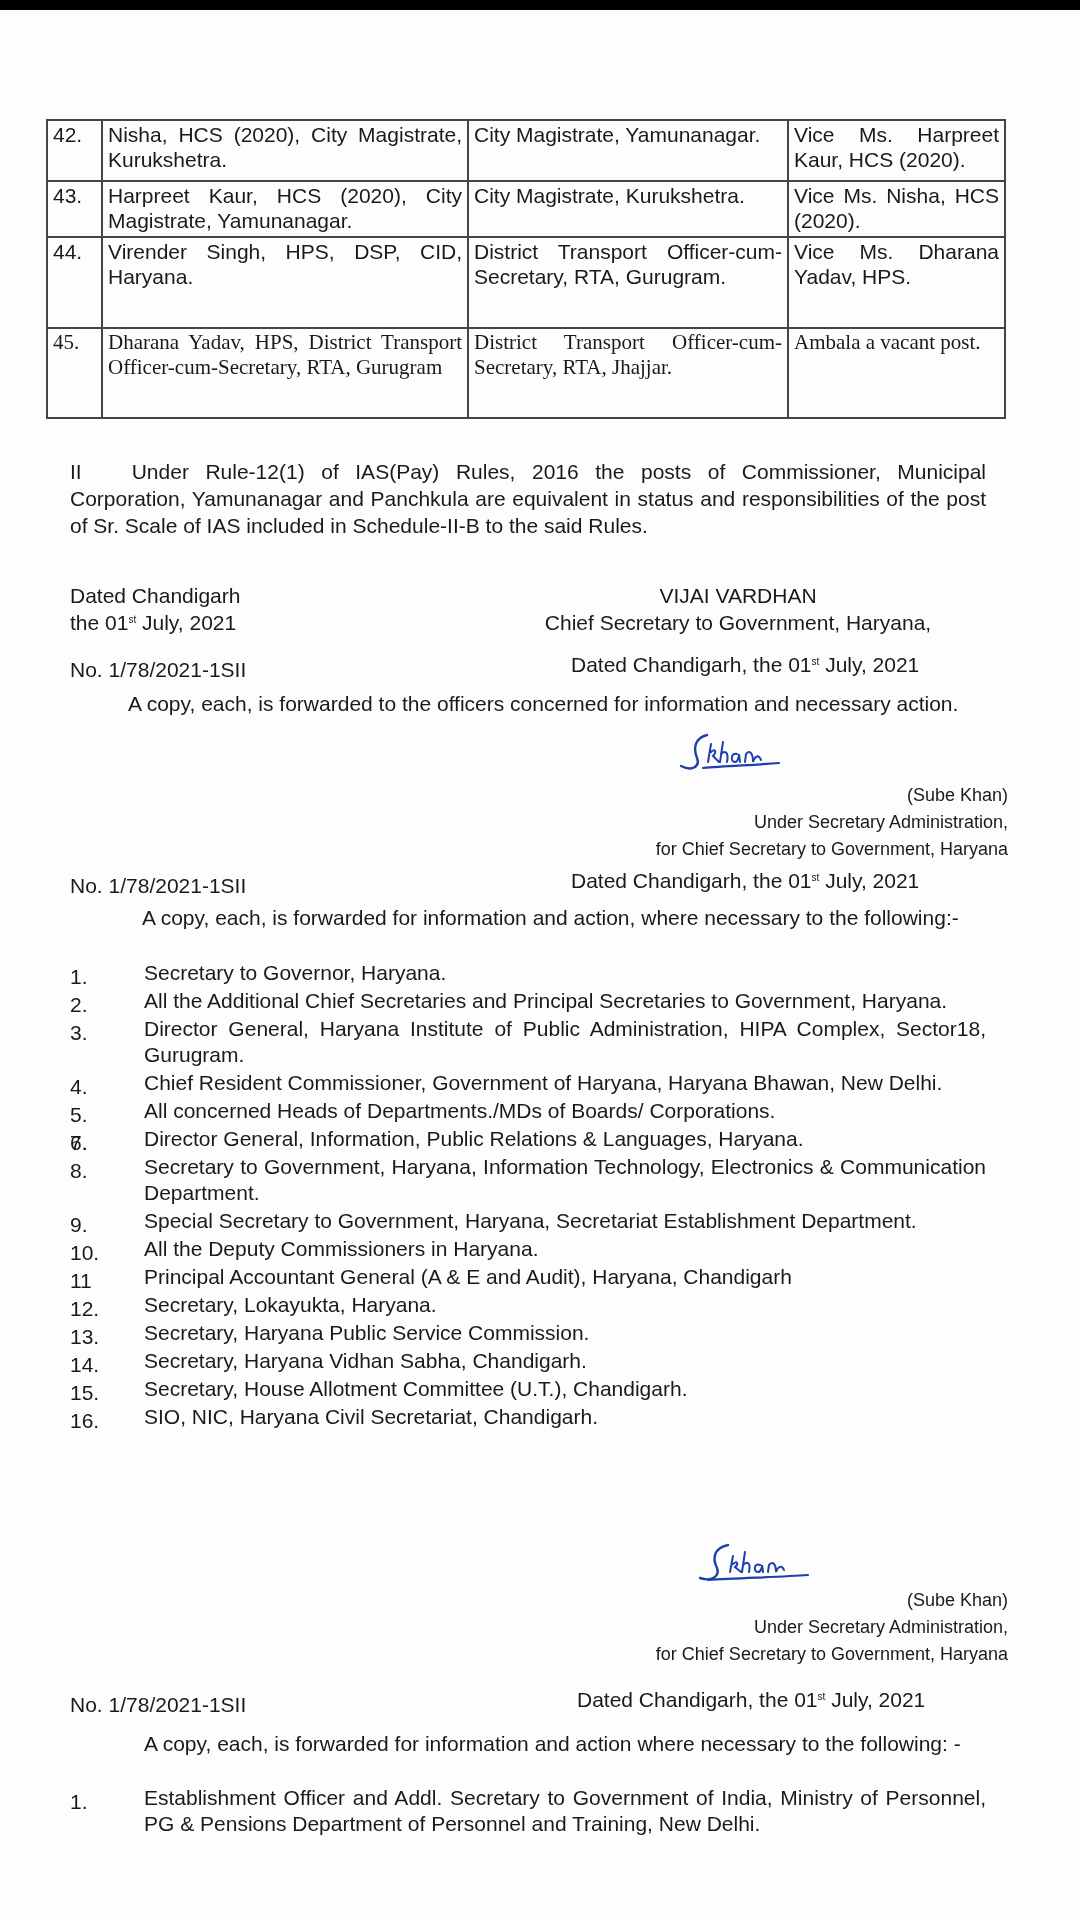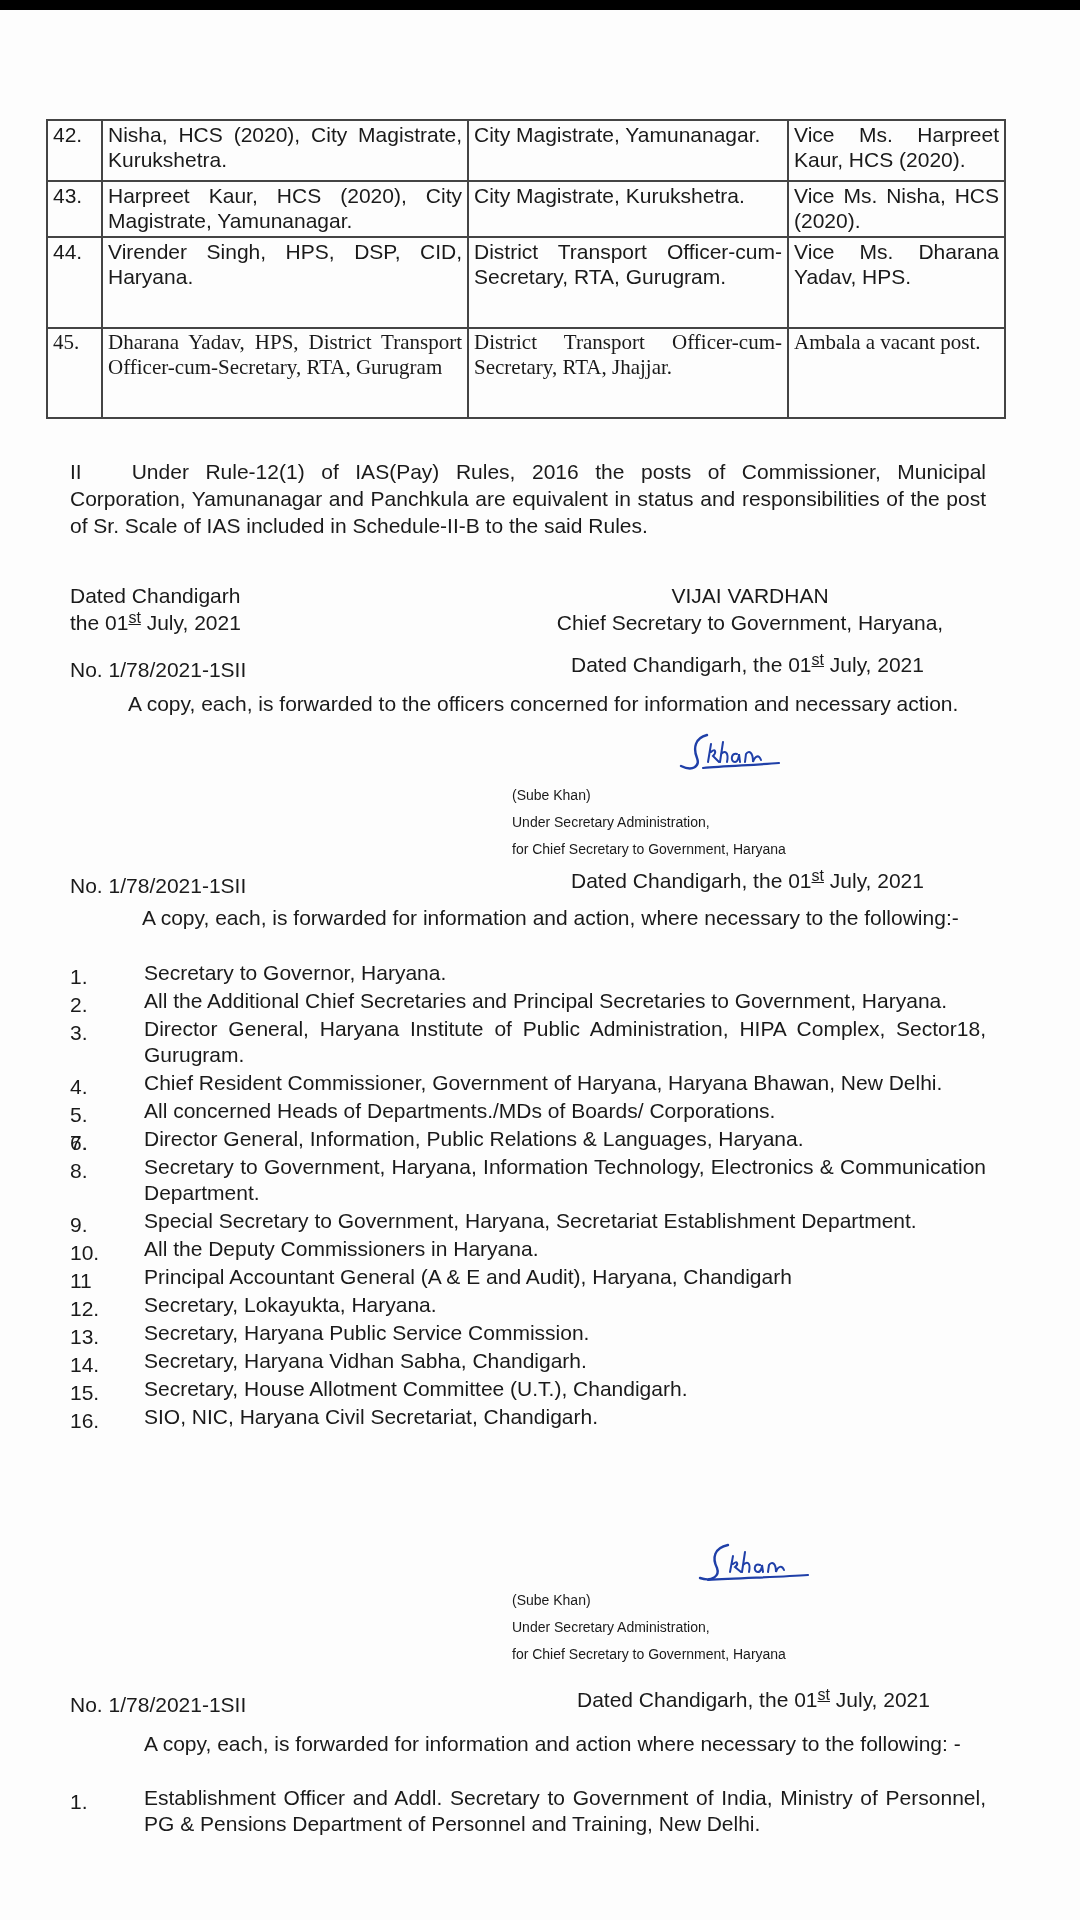--- a/index.html
+++ b/index.html
@@ -19,24 +19,24 @@
   }
   table.order td {
     border:2px solid #444; vertical-align:top; padding:1px 5px 3px 5px;
     text-align:justify; text-align-last:left;
   }
   table.order td.num { width:46px; text-align:right; padding-right:2px; }
   table.order td.c1 { width:354px; }
   table.order td.c2 { width:308px; }
   table.order td.c3 { width:205px; }
 
-  sup { font-size:16px; line-height:0; vertical-align:7px;text-decoration:underline; }
+  sup { font-size:10px; line-height:0; vertical-align:7px; }
 
   .center { text-align:center; }
-  .sig-block { position:absolute; left:512px; width:480px; text-align:left; font-size:14px; line-height:27px; }
+  .sig-block { position:absolute; left:528px; width:480px; text-align:right; font-size:18px; line-height:27px; }
   .sig { position:absolute; }
 
   .list { position:absolute; left:70px; width:916px; font-size:21px; line-height:26px; }
   .list .item { position:relative; padding-left:74px; margin-bottom:2px; text-align:justify; text-align-last:left; }
   .list .item .n { position:absolute; left:0; top:4px; }
 </style>
 </head>
 <body>
 
 <div class="topbar"></div>
@@ -72,21 +72,21 @@
 
 <div class="abs txt justify" style="left:70px; top:458px; width:916px;">
   <span>II</span><span style="display:inline-block;width:50px;"></span><span>Under Rule-12(1) of IAS(Pay) Rules, 2016  the posts of Commissioner, Municipal Corporation, Yamunanagar and Panchkula are equivalent in status and responsibilities of the post of Sr. Scale of IAS included in Schedule-II-B to the said Rules.</span>
 </div>
 
 <div class="abs txt" style="left:70px; top:582px;">
   <div>Dated Chandigarh</div>
   <div><span>the 01</span><sup>st</sup><span> July, 2021</span></div>
 </div>
 
-<div class="abs txt center" style="left:500px; top:582px; width:500px;">
+<div class="abs txt center" style="left:488px; top:582px; width:500px;">
   <div>VIJAI VARDHAN</div>
   <div>Chief  Secretary to Government, Haryana,</div>
 </div>
 
 <div class="abs txt" style="left:70px; top:656px;">No. 1/78/2021-1SII</div>
 <div class="abs txt" style="left:571px; top:651px;"><span>Dated Chandigarh, the 01</span><sup>st</sup><span> July, 2021</span></div>
 <div class="abs txt justify" style="left:56px; top:690px; width:916px; text-indent:72px;">A copy, each, is forwarded to the officers concerned for information and necessary action.</div>
 
 <svg class="sig" style="left:675px; top:730px;" width="120" height="50" viewBox="0 0 120 50">
   <path d="M32 5 C20 8 18 18 22 28 C25 36 18 42 6 36" fill="none" stroke="#1f3fa8" stroke-width="2.4" stroke-linecap="round"></path>

